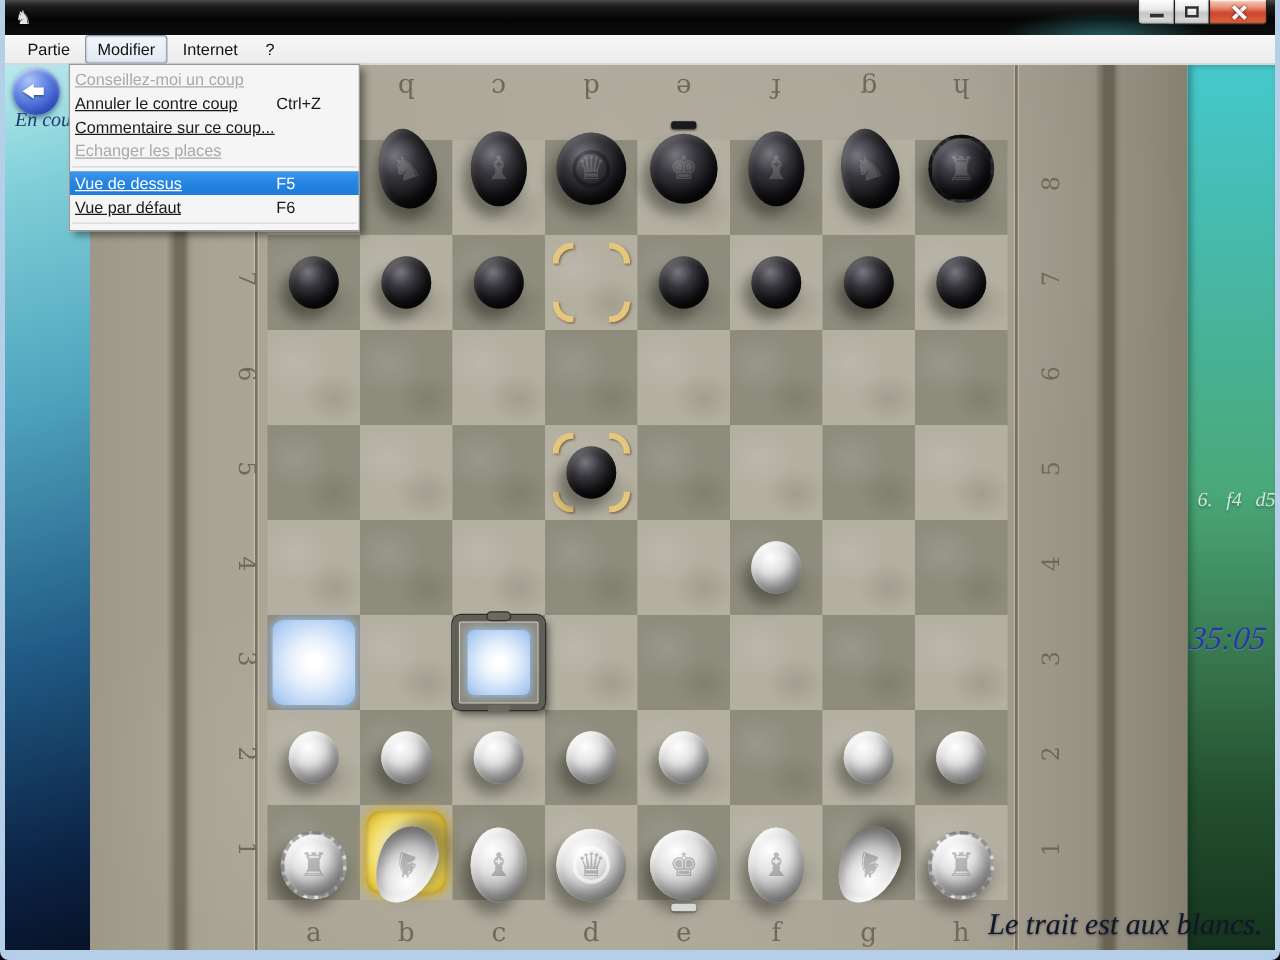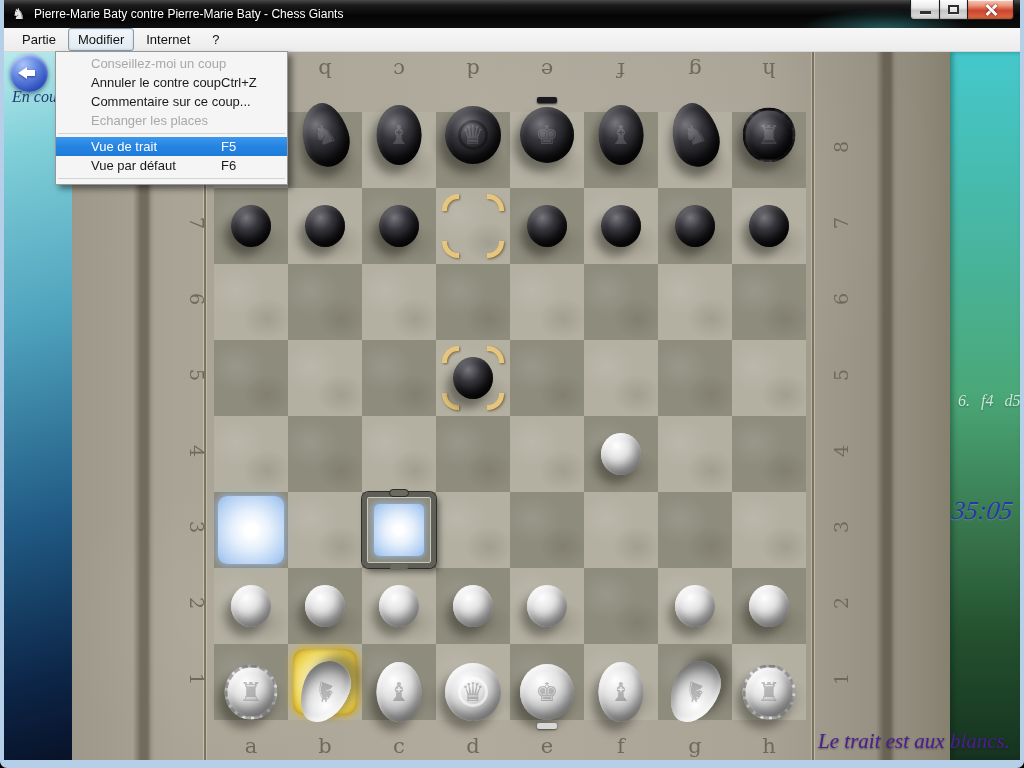--- a/index.html
+++ b/index.html
@@ -130,40 +130,39 @@
   .piece.knight.white{transform:translate(-50%,-50%) rotate(200deg);}
   .piece.lean-up{margin-top:-15px;}
   .piece.lean-down{margin-top:10px;}
   .piece.king::before{content:"";position:absolute;left:50%;transform:translateX(-50%);width:20px;height:6px;border-radius:2px;}
   .piece.black.king::before{top:-10px;background:#1a1a1e;box-shadow:0 1px 2px rgba(0,0,0,.8);}
   .piece.white.king::before{bottom:-9px;background:#d8d8d8;box-shadow:0 1px 2px rgba(0,0,0,.5);}
   .piece.queen::before{content:"";position:absolute;left:50%;top:50%;transform:translate(-50%,-50%);width:24px;height:24px;border-radius:50%;border:3px solid rgba(0,0,0,.3);}
   .piece.white.queen::before{border-color:rgba(255,255,255,.6);}
   
   .status-message{position:absolute;right:10px;bottom:6px;z-index:7;
-    font-family:"Liberation Serif",serif;font-style:italic;font-size:21px;color:#4c1d95;
+    font-family:"Liberation Serif",serif;font-style:italic;font-size:24px;color:#0f172a;
     text-shadow:0 1px 2px rgba(30,28,20,.55);white-space:nowrap;}
   
   .context-menu{position:absolute;left:51px;top:51px;width:233px;z-index:60;
     background:#f5f5f5;border:1px solid #979797;box-shadow:4px 4px 6px rgba(0,0,0,.45);
     padding:2px 0;font-size:13px;color:#1a1a1a;}
-  .menu-item{position:relative;height:19px;line-height:19px;padding-left:35px;white-space:nowrap;}
+  .menu-item{position:relative;height:19px;line-height:19px;padding-left:4px;white-space:nowrap;text-decoration:underline;}
   .menu-item .mi-shortcut{position:absolute;left:165px;top:0;}
   .menu-item.disabled{color:#a8a8a8;}
   .menu-item.highlighted{background:linear-gradient(180deg,#3d97ec 0%,#2584e2 50%,#1e7bd8 100%);color:#fff;}
   .menu-sep{height:1px;background:#d4d4d4;margin:3px 2px;}
 </style>
 </head>
 <body>
 
 <div class="window">
 
   <div class="titlebar">
     <span class="title-icon">♞</span>
-    <span class="title-text">Pierre-Marie Baty contre Pierre-Marie Baty - Chess Giants</span>
     <div class="win-buttons">
       <div class="wb min">
           <span class="glyph-min"></span>
         </div>
       <div class="wb max">
           <span class="glyph-max"></span>
         </div>
       <div class="wb close">
           <span class="glyph-close"></span>
         </div>
@@ -347,18 +346,18 @@
 
     <div class="status-message">Le trait est aux blancs.</div>
   </div>
 
   <div class="context-menu">
       <div class="menu-item disabled"><span class="mi-label">Conseillez-moi un coup</span><span class="mi-shortcut"></span></div>
       <div class="menu-item"><span class="mi-label">Annuler le contre coup</span><span class="mi-shortcut">Ctrl+Z</span></div>
       <div class="menu-item"><span class="mi-label">Commentaire sur ce coup...</span><span class="mi-shortcut"></span></div>
       <div class="menu-item disabled"><span class="mi-label">Echanger les places</span><span class="mi-shortcut"></span></div>
       <div class="menu-sep"></div>
-      <div class="menu-item highlighted"><span class="mi-label">Vue de trait</span><span class="mi-shortcut">F5</span></div>
+      <div class="menu-item highlighted"><span class="mi-label">Vue de dessus</span><span class="mi-shortcut">F5</span></div>
       <div class="menu-item"><span class="mi-label">Vue par défaut</span><span class="mi-shortcut">F6</span></div>
       <div class="menu-sep"></div>
     </div>
 
 </div>
 
 </body></html>

